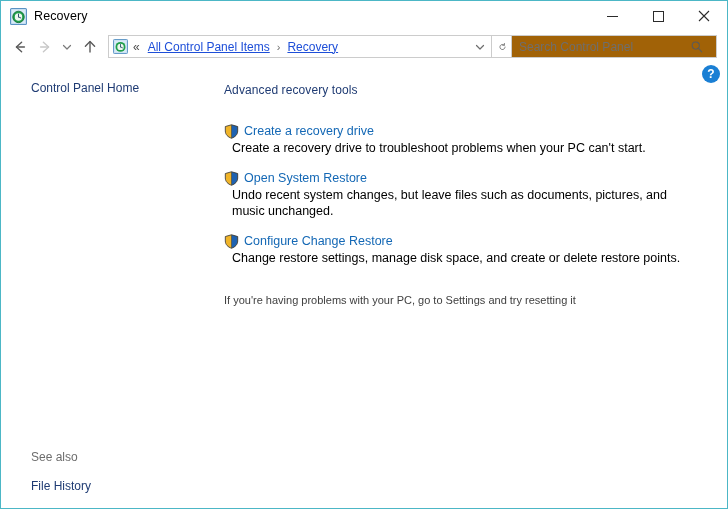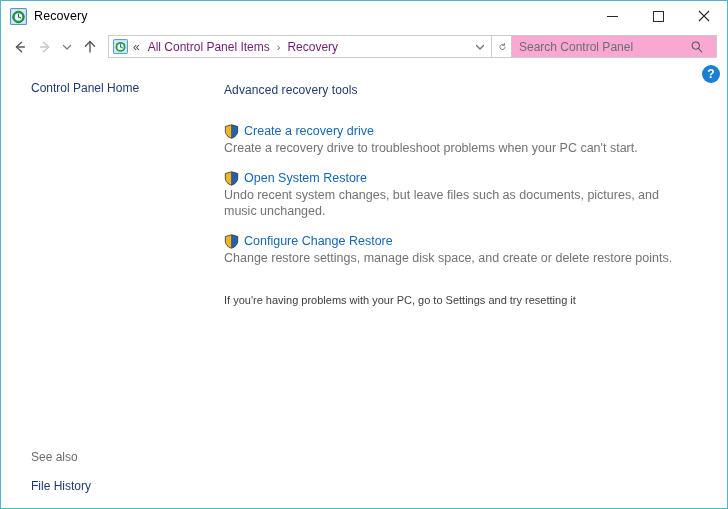--- a/index.html
+++ b/index.html
@@ -126,22 +126,23 @@
     flex: 1 1 auto;
     overflow: hidden;
     white-space: nowrap;
   }
   .crumb-sep-dbl {
     color: #4a4a4a;
     font-size: 12px;
     margin-right: 6px;
   }
   .crumb {
-    color: #701a75;
+    color: #1d4ed8;
     padding: 1px 2px;
+    text-decoration: underline;
   }
   .crumb-sep {
     color: #6d6d6d;
     font-size: 11px;
     margin: 0 5px;
   }
   .addr-chevron {
     width: 22px;
     height: 21px;
     display: flex;
@@ -161,21 +162,21 @@
     justify-content: center;
   }
   .searchbox {
     position: absolute;
     left: 510px;
     top: 4px;
     width: 206px;
     height: 23px;
     box-sizing: border-box;
     border: 1px solid #cccccc;
-    background: #f9a8d4;
+    background: #a16207;
     display: flex;
     align-items: center;
   }
   .search-input {
     border: 0;
     outline: none;
     background: transparent;
     font-family: "Liberation Sans", sans-serif;
     font-size: 12px;
     color: #000;
@@ -251,24 +252,24 @@
     top: 1px;
   }
   .task-link {
     font-size: 12.5px;
     color: #1468b5;
     text-decoration: none;
     text-align: center;
   }
   .task-desc {
     font-size: 12.5px;
-    color: #737373;
+    color: #000000;
     line-height: 16px;
     max-width: 450px;
-    margin: 0 0 14px 0;
+    margin: 0 0 14px 8px;
   }
   .reset-link {
     display: inline-block;
     font-size: 11px;
     color: #404040;
     text-decoration: none;
     margin: 14px 0 0 15px;
   }
 
   .help-btn {

